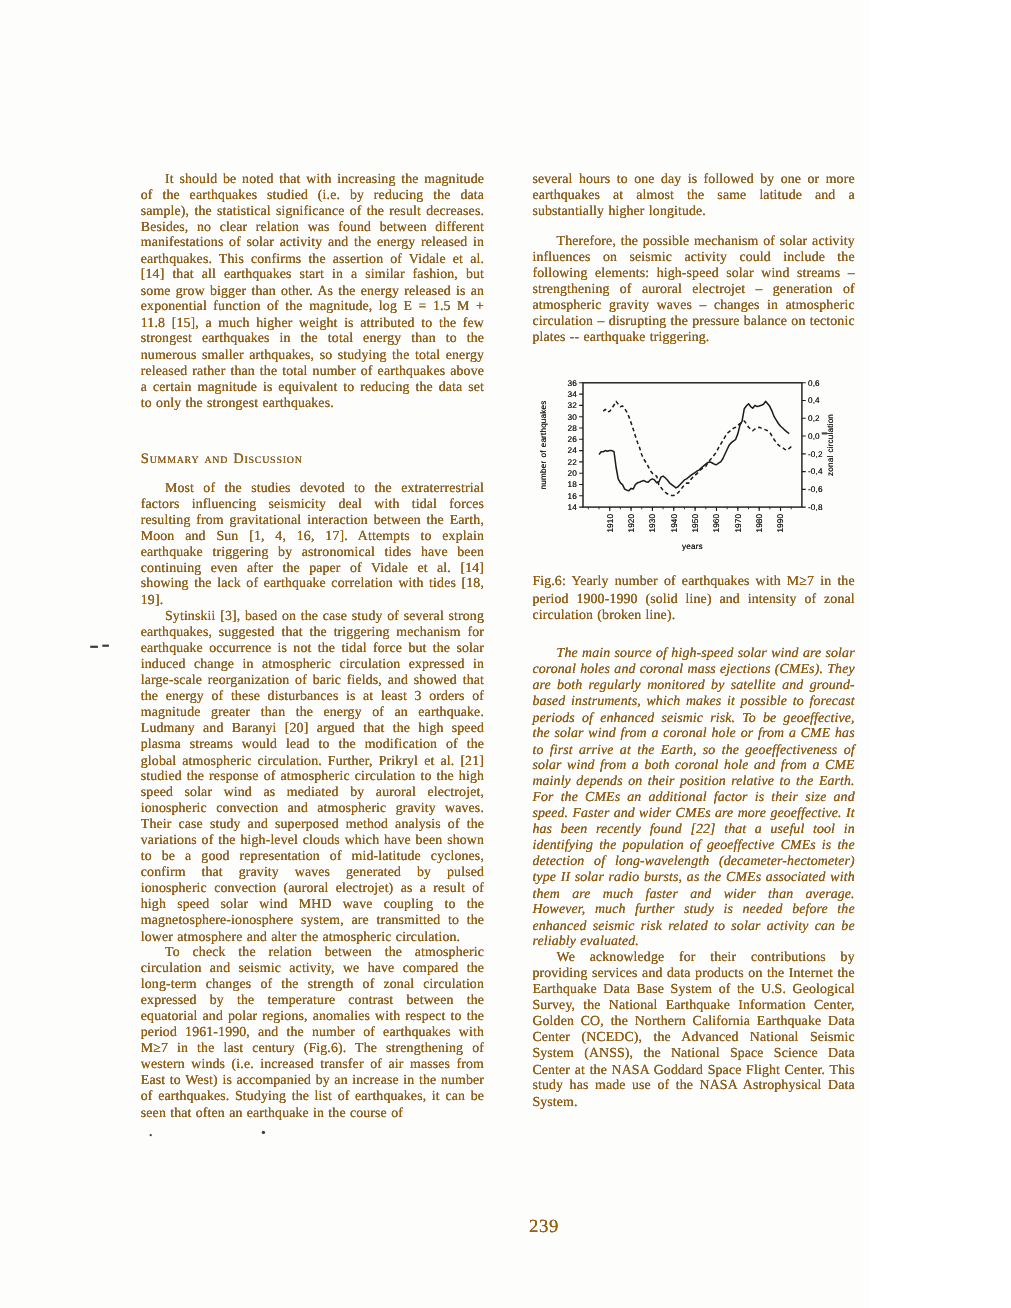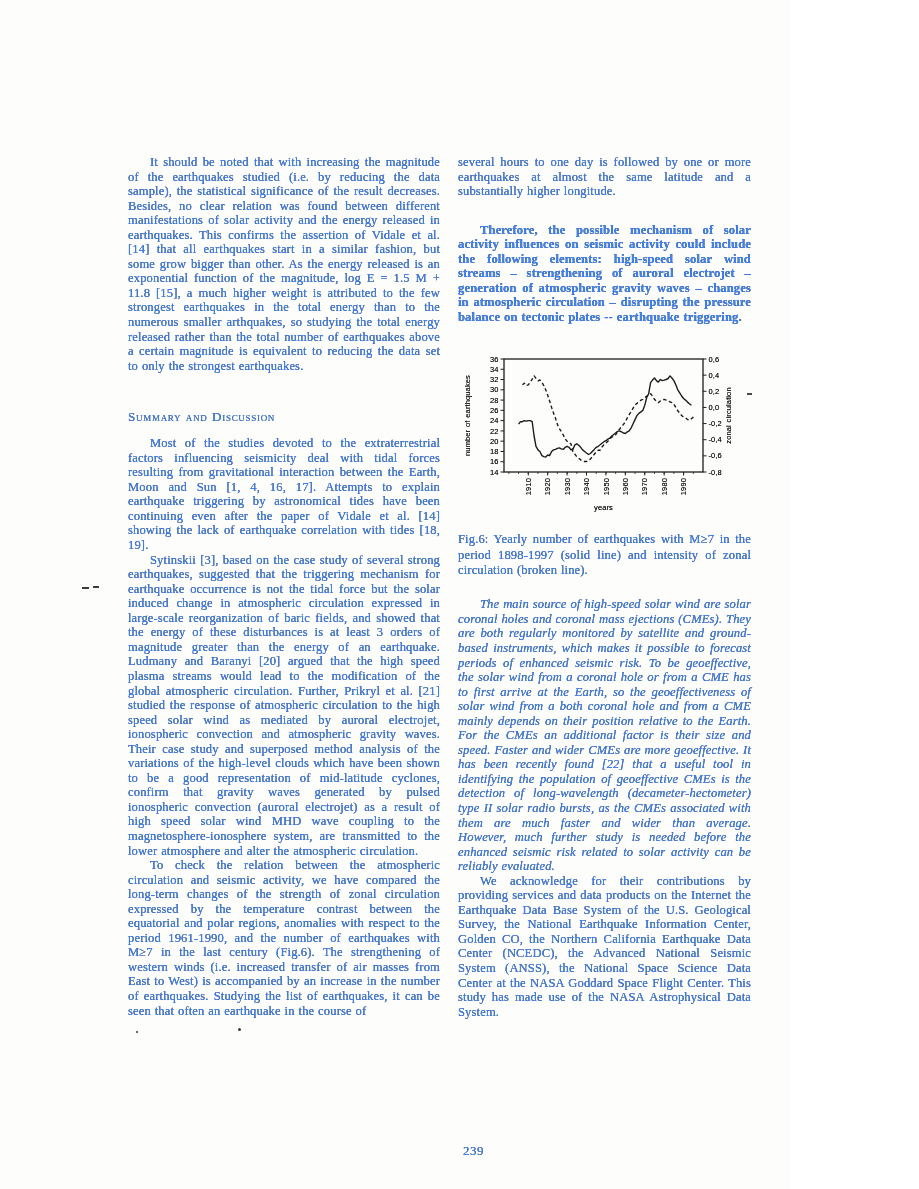--- a/index.html
+++ b/index.html
@@ -1,50 +1,49 @@
 <!DOCTYPE html>
 <html><head>
 <meta charset="utf-8">
 <style>
   * { margin:0; padding:0; box-sizing:border-box; }
   html,body { background:#ffffff; }
   .page {
     position:relative; width:790px; height:1189px;
     background:#fdfdfb; overflow:hidden;
-    font-family:"Liberation Serif", serif; color:#3b82f6;
+    font-family:"Liberation Serif", serif; color:#a16207;
   }
   .col {
     position:absolute; top:155px;
     text-align:justify;
     font-size:12.6px; line-height:14.55px;
     letter-spacing:0.12px; word-spacing:0.6px;
     text-shadow:0 0 0.35px rgba(25,22,18,0.85);
   }
   .col-left  { left:128px; width:312px; }
-  .col-right { left:458px; width:293px; }
+  .col-right { left:484px; width:293px; }
   p.ind   { text-indent:22px; }
   p.noind { text-indent:0; }
   h3.sec {
     font-variant:small-caps; font-weight:normal; text-align:left;
     font-size:13.2px; line-height:15px; letter-spacing:0.7px;
     text-shadow:0 0 0.35px rgba(25,22,18,0.85);
   }
   .sec1 { margin:36px 0 12px 0; }
   .sec2 { margin:27px 0 14px 0; }
-  .mt13 { margin-top:24px;font-weight:bold; }
+  .mt13 { margin-top:13px; }
   .mt19 { margin-top:19px;font-style:italic; }
   figure.fig { margin:29px 0 0 0; }
   #chart-svg { display:block; }
   .caption { margin-top:7px; line-height:15.3px; }
   .tick  { font-family:"Liberation Sans", sans-serif; font-size:7.5px; fill:#1c1c1c; }
   .pageno {
-    position:absolute; top:1105px; left:463px;
-    font-size:13px; letter-spacing:0.5px;
+    position:absolute; top:1105px; left:481px;
+    font-size:17px; letter-spacing:0.5px;
     text-shadow:0 0 0.35px rgba(25,22,18,0.85);
-    margin-top:38px;
   }
   .art { position:absolute; background:#3c3c3c; }
   .art-dot { border-radius:50%; }
 </style>
 </head>
 <body>
 
 <div class="page">
 
   <div class="col col-left">
@@ -139,21 +138,21 @@
           <text x="208.77073170731708" y="125" text-anchor="end" class="tick" transform="rotate(-90 208.77073170731708 125)">1980</text>
           <line x1="225.58536585365854" y1="119" x2="225.58536585365854" y2="122.5" stroke="#1d1d1d" stroke-width="1"></line>
           <text x="228.18536585365854" y="125" text-anchor="end" class="tick" transform="rotate(-90 228.18536585365854 125)">1990</text>
           <text x="145.5" y="157" text-anchor="middle" class="tick">years</text>
           <text x="12" y="62.5" text-anchor="middle" class="tick" transform="rotate(-90 12 62.5)">number of earthquakes</text>
           <text x="273" y="62.5" text-anchor="middle" class="tick" transform="rotate(-90 273 62.5)">zonal circulation</text>
           <polyline points="60.6,71.2 62.5,68.7 64.4,68.7 66.4,67.6 68.3,68.2 70.3,67.6 72.2,67.6 74.2,68.7 76.1,83.0 78.0,93.3 80.0,96.9 81.9,98.5 83.9,102.6 85.8,103.6 87.7,104.1 89.7,102.0 91.6,102.6 93.6,98.5 95.5,96.9 97.4,96.4 99.4,95.4 101.3,94.9 103.3,95.9 105.2,96.4 107.2,94.3 109.1,93.3 111.0,94.3 113.0,96.9 114.9,96.4 116.9,91.8 118.8,90.8 120.7,92.3 122.7,94.3 124.6,96.9 126.6,98.5 128.5,100.0 130.5,101.5 132.4,100.5 134.3,98.5 136.3,96.4 138.2,94.3 140.2,93.3 142.1,91.8 144.0,90.2 146.0,88.7 147.9,87.7 149.9,86.1 151.8,85.1 153.8,83.0 155.7,81.5 157.6,80.0 159.6,78.4 161.5,77.9 163.5,78.9 165.4,80.0 167.3,80.5 169.3,78.9 171.2,77.9 173.2,74.8 175.1,70.7 177.0,66.6 179.0,62.5 180.9,60.4 182.9,58.9 184.8,57.4 186.8,52.2 188.7,44.5 190.6,40.9 192.6,29.6 194.5,27.1 196.5,25.0 198.4,27.6 200.3,29.1 202.3,26.5 204.2,27.6 206.2,27.1 208.1,26.5 210.1,25.5 212.0,22.9 213.9,25.0 215.9,27.6 217.8,31.7 219.8,36.8 221.7,39.9 223.6,43.0 225.6,45.5 227.5,47.1 229.5,49.1 231.4,50.7 233.4,52.2" fill="none" stroke="#1d1d1d" stroke-width="1.4" stroke-linejoin="round" stroke-dasharray="none"></polyline>
           <polyline points="64.4,31.8 66.4,30.2 68.3,32.6 70.3,31.8 72.2,29.4 74.2,26.2 76.1,22.9 78.0,25.4 80.0,27.8 81.9,27.0 83.9,29.4 85.8,32.6 87.7,36.7 89.7,42.3 91.6,48.0 93.6,54.4 95.5,60.1 97.4,64.9 99.4,71.4 101.3,75.4 103.3,78.6 105.2,81.9 107.2,85.9 109.1,88.3 111.0,89.9 113.0,90.8 114.9,98.8 116.9,101.2 118.8,103.7 120.7,105.3 122.7,106.9 124.6,107.7 126.6,108.5 128.5,108.5 130.5,106.9 132.4,106.1 134.3,103.7 136.3,101.2 138.2,98.8 140.2,97.2 142.1,97.2 144.0,94.0 146.0,91.6 147.9,89.9 149.9,88.3 151.8,85.9 153.8,84.3 155.7,82.7 157.6,81.9 159.6,78.6 161.5,76.2 163.5,73.8 165.4,71.4 167.3,69.0 169.3,64.9 171.2,61.7 173.2,58.5 175.1,55.2 177.0,52.0 179.0,50.4 180.9,48.8 182.9,47.2 184.8,46.4 186.8,44.7 188.7,43.1 190.6,42.3 192.6,40.7 194.5,43.1 196.5,46.4 198.4,48.0 200.3,49.6 202.3,48.0 204.2,47.2 206.2,46.4 208.1,47.2 210.1,48.0 212.0,48.8 213.9,49.6 215.9,51.2 217.8,54.4 219.8,57.7 221.7,60.1 223.6,62.5 225.6,64.1 227.5,64.9 229.5,66.5 231.4,67.3 233.4,65.7 235.3,64.1 237.2,62.5" fill="none" stroke="#1d1d1d" stroke-width="1.4" stroke-linejoin="round" stroke-dasharray="3.5 2.6"></polyline>
         </svg>
     </figure>
-    <p class="caption">Fig.6: Yearly number of earthquakes with M≥7 in the period 1898-1997 (solid line) and intensity of zonal circulation (broken line).</p>
+    <p class="caption">Fig.6: Yearly number of earthquakes with M≥7 in the period 1900-1990 (solid line) and intensity of zonal circulation (broken line).</p>
     <p class="ind mt19">The main source of high-speed solar wind are solar coronal holes and coronal mass ejections (CMEs). They are both regularly monitored by satellite and ground-based instruments, which makes it possible to forecast periods of enhanced seismic risk. To be geoeffective, the solar wind from a coronal hole or from a CME has to first arrive at the Earth, so the geoeffectiveness of solar wind from a both coronal hole and from a CME mainly depends on their position relative to the Earth. For the CMEs an additional factor is their size and speed. Faster and wider CMEs are more geoeffective. It has been recently found [22] that a useful tool in identifying the population of geoeffective CMEs is the detection of long-wavelength (decameter-hectometer) type II solar radio bursts, as the CMEs associated with them are much faster and wider than average. However, much further study is needed before the enhanced seismic risk related to solar activity can be reliably evaluated.</p>
     <p class="ind">We acknowledge for their contributions by providing services and data products on the Internet the Earthquake Data Base System of the U.S. Geological Survey, the National Earthquake Information Center, Golden CO, the Northern California Earthquake Data Center (NCEDC), the Advanced National Seismic System (ANSS), the National Space Science Data Center at the NASA Goddard Space Flight Center. This study has made use of the NASA Astrophysical Data System.</p>
   </div>
 
   <div class="pageno">239</div>
 
   <div class="art" style="left:82px; top:587px; width:7px; height:1.6px;"></div>
   <div class="art" style="left:93px; top:586px; width:6px; height:1.6px;"></div>
   <div class="art art-dot" style="left:136px; top:1031px; width:2px; height:2px;"></div>
   <div class="art art-dot" style="left:238px; top:1028px; width:3px; height:3px;"></div>

